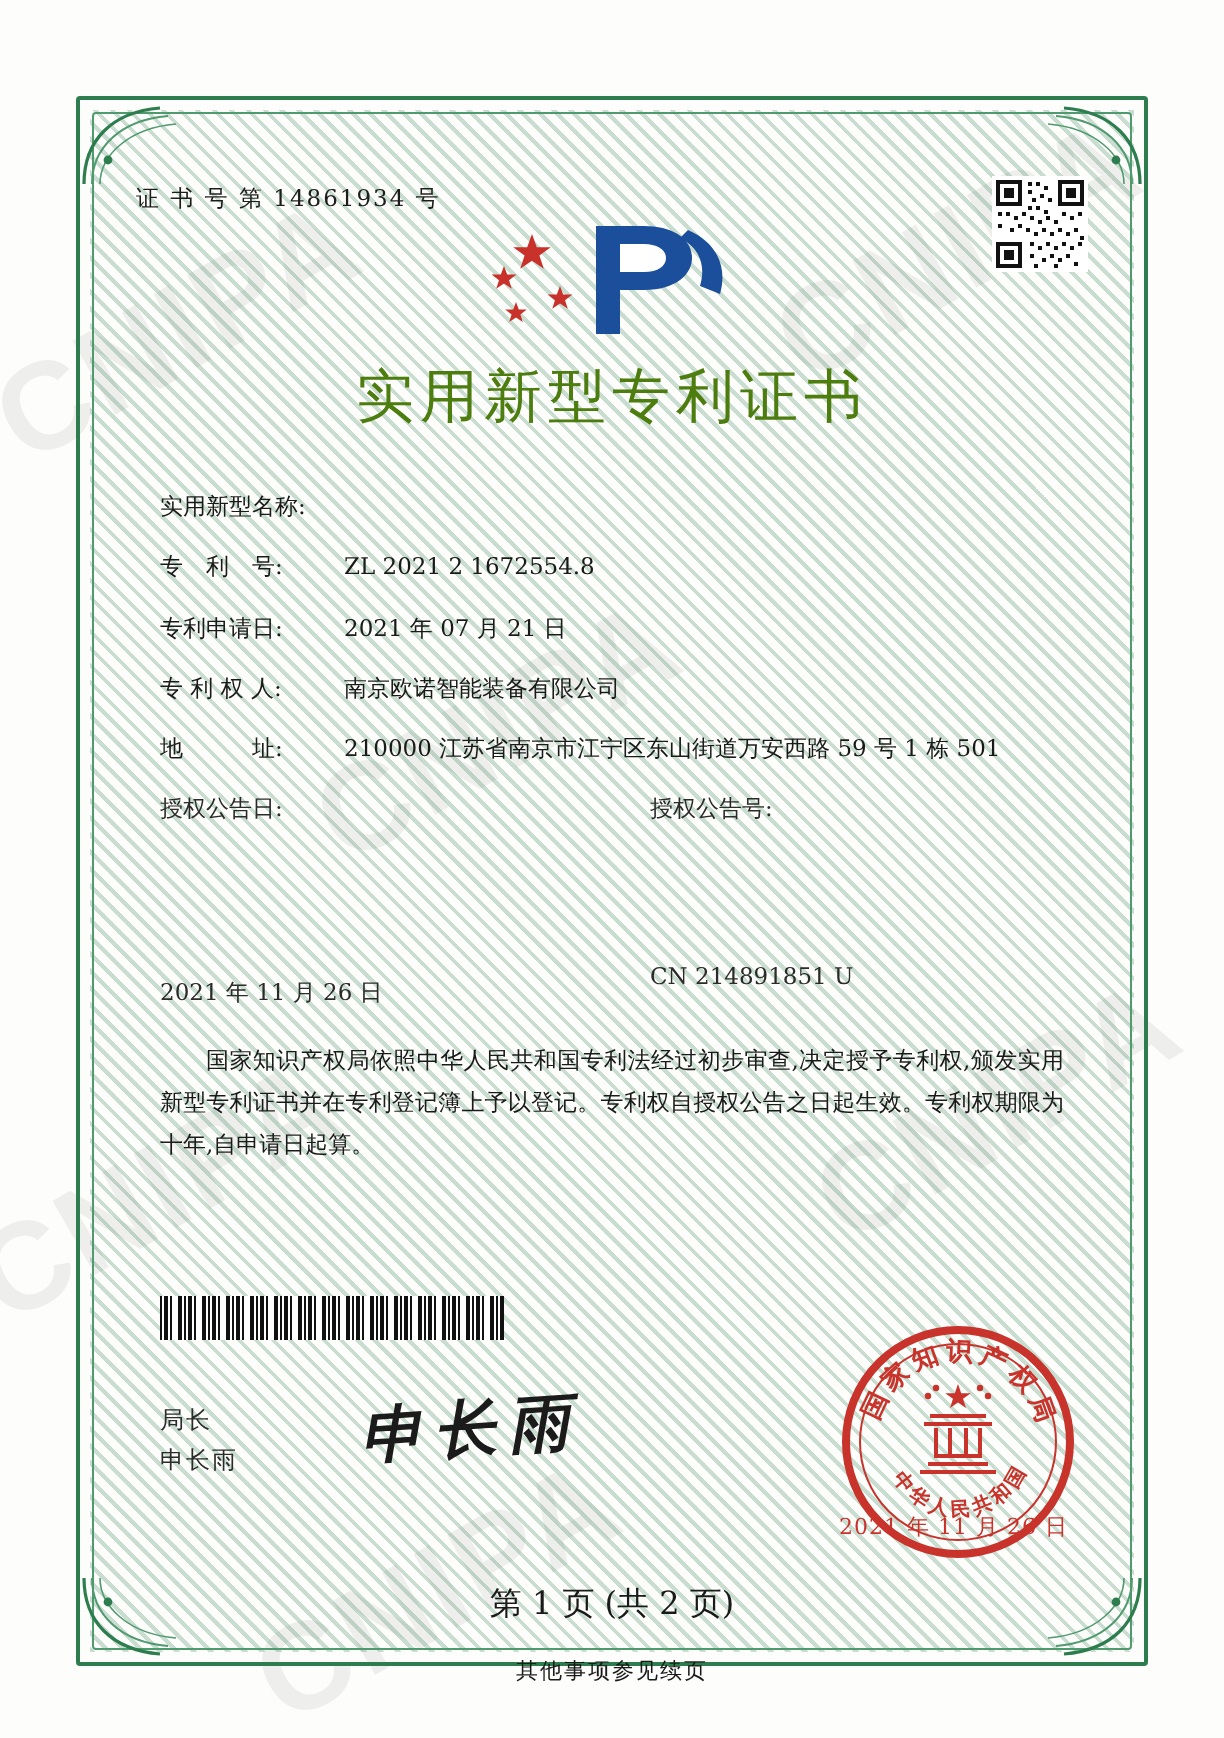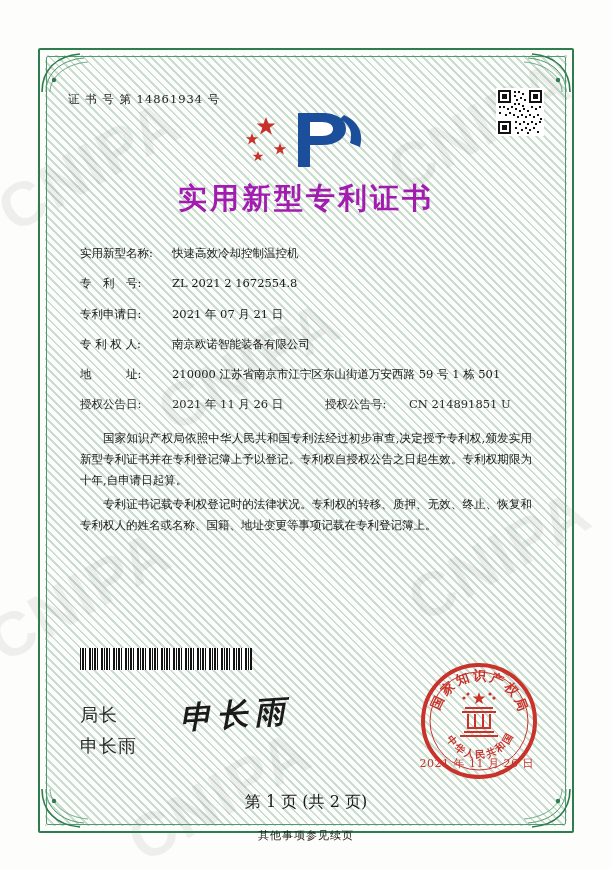--- a/index.html
+++ b/index.html
@@ -101,24 +101,24 @@
   .emblem {
     margin: 2px auto 0;
     width: 140px;
     height: 62px;
     position: relative;
   }
 
   .title {
     text-align: center;
     font-size: 29px;
-    font-weight: bold;
+    font-weight: normal;
     letter-spacing: 3px;
     margin: 8px 0 26px;
-    color: #a21caf;
+    color: #4d7c0f;
     font-family: "DejaVu Serif", "Liberation Serif", serif;
   }
 
   .fields { margin: 0 12px; }
   .field {
     display: flex;
     font-size: 11.5px;
     line-height: 1.5;
     margin-bottom: 13px;
     color: #1a1a1a;
@@ -130,21 +130,21 @@
     white-space: nowrap;
   }
   .f-value { flex: 1; }
   .f-value.wrap { line-height: 1.55; }
 
   .field-row2 {
     display: flex;
     font-size: 11.5px;
     margin-bottom: 16px;
   }
-  .field-row2 .half { display: flex; }
+  .field-row2 .half { display: flex; flex-direction: column; }
   .field-row2 .half.first { flex: 0 0 245px; }
   .field-row2 .half .f-label { width: 92px; flex: 0 0 92px; }
   .field-row2 .half.second .f-label { width: 84px; flex: 0 0 84px; }
 
   .paras {
     margin: 14px 12px 0;
     font-size: 11.5px;
     line-height: 1.85;
     text-align: justify;
     color: #1a1a1a;
@@ -162,21 +162,21 @@
       to right,
       #111 0 1px, #fff 1px 2px, #111 2px 4px, #fff 4px 5px,
       #111 5px 6px, #fff 6px 9px, #111 9px 11px, #fff 11px 12px);
   }
 
   
   .sig-block {
     position: absolute;
     left: 80px;
     top: 700px;
-    font-size: 18px;
+    font-size: 12px;
     line-height: 1.7;
     letter-spacing: 1px;
   }
   .sig-script {
     position: absolute;
     left: 180px;
     top: 694px;
     font-size: 31px;
     font-family: "DejaVu Serif", "Liberation Serif", serif;
     font-style: italic;
@@ -357,21 +357,20 @@
         <path d="M108 6 C122 12 128 24 124 38 L114 34 C117 24 114 15 104 10 Z" fill="#1b4f9c"></path>
       </svg>
     </div>
 
     <div class="title">实用新型专利证书</div>
 
     <div class="fields">
 
       <div class="field">
         <div class="f-label">实用新型名称:</div>
-        <div class="f-value">快速高效冷却控制温控机</div>
       </div>
 
 
       <div class="field">
         <div class="f-label">专　利　号:</div>
         <div class="f-value">ZL 2021 2 1672554.8</div>
       </div>
 
       <div class="field">
         <div class="f-label">专利申请日:</div>
@@ -396,21 +395,20 @@
         <div class="half second">
           <div class="f-label">授权公告号:</div>
           <div class="f-value">CN 214891851 U</div>
         </div>
       </div>
 
     </div>
 
     <div class="paras">
       <p>国家知识产权局依照中华人民共和国专利法经过初步审查,决定授予专利权,颁发实用新型专利证书并在专利登记簿上予以登记。专利权自授权公告之日起生效。专利权期限为十年,自申请日起算。</p>
-      <p>专利证书记载专利权登记时的法律状况。专利权的转移、质押、无效、终止、恢复和专利权人的姓名或名称、国籍、地址变更等事项记载在专利登记簿上。</p>
     </div>
 
   </div>
 
   <div class="barcode"></div>
 
   <div class="sig-block">
     <div>局长</div>
     <div>申长雨</div>
   </div>

